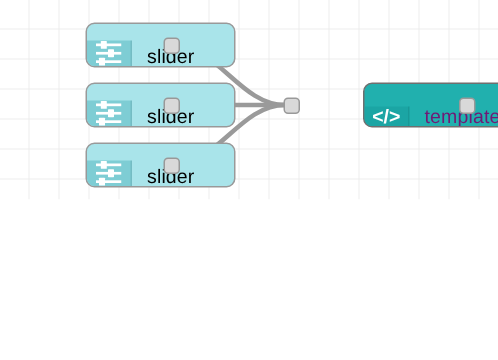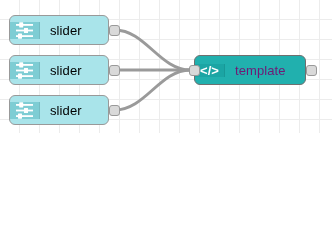--- a/index.html
+++ b/index.html
@@ -25,25 +25,26 @@
     left: 0;
     top: 0;
     width: 332px;
     height: 133px;
     pointer-events: none;
   }
   .node {
     position: absolute;
     box-sizing: border-box;
     display: flex;
-    align-items: center;
+    align-items: flex-end;
     border-radius: 6px;
     border: 1px solid #999999;
     overflow: hidden;
     box-shadow: 0 0 0 0 rgba(0,0,0,0);
+    margin-left: 48px;
   }
   .node-icon-box {
     flex: 0 0 auto;
     display: flex;
     align-items: center;
     justify-content: center;
     border-right: 1px solid rgba(0,0,0,0.08);
   }
   .node-label {
     flex: 1 1 auto;

